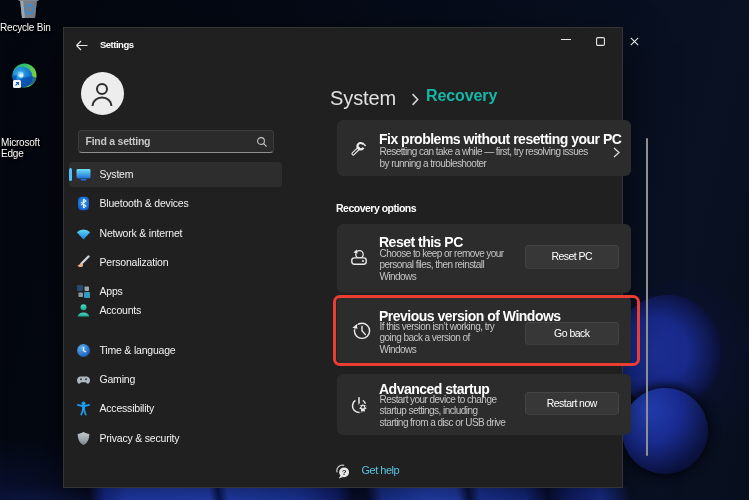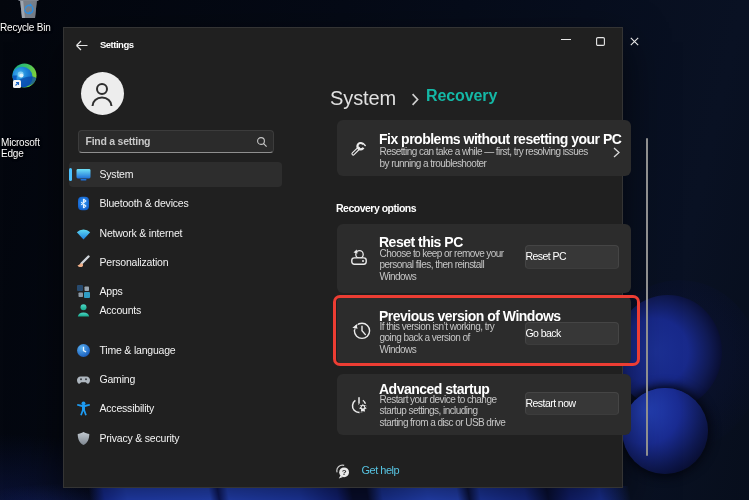--- a/index.html
+++ b/index.html
@@ -51,21 +51,21 @@
   .nav .lb { position:absolute; left:30.5px; top:12px; transform:translateY(-50%);
     color:#f2f2f2; font-size:10.5px; letter-spacing:-0.2px; white-space:nowrap; }
   .card { position:absolute; left:273px; width:294px; background:#2c2c2c;
     border-radius:6px; }
   .ctitle { position:absolute; left:42px; color:#fff; font-size:14px;
     font-weight:bold; letter-spacing:-0.5px; white-space:nowrap; }
   .cbody { position:absolute; left:42.5px; color:#c5c5c5; font-size:10px;
     letter-spacing:-0.55px; line-height:11.6px; white-space:pre-line; }
   .btn { position:absolute; left:187.5px; width:94.5px; height:23.5px; background:#373737;
     border:1px solid #454545; border-bottom-color:#3c3c3c; border-radius:4px;
-    color:#fff; font-size:10.5px; letter-spacing:-0.55px; 
+    color:#fff; font-size:10.5px; letter-spacing:-0.55px; text-align:center;
     line-height:21.5px; }
   .cicon { position:absolute; }
   </style>
 </head>
 <body>
 <div id="wall"></div>
 <div id="bstrip"></div>
 <div id="halo"></div>
 <div id="ball1"></div>
 <div id="ball2"></div>

